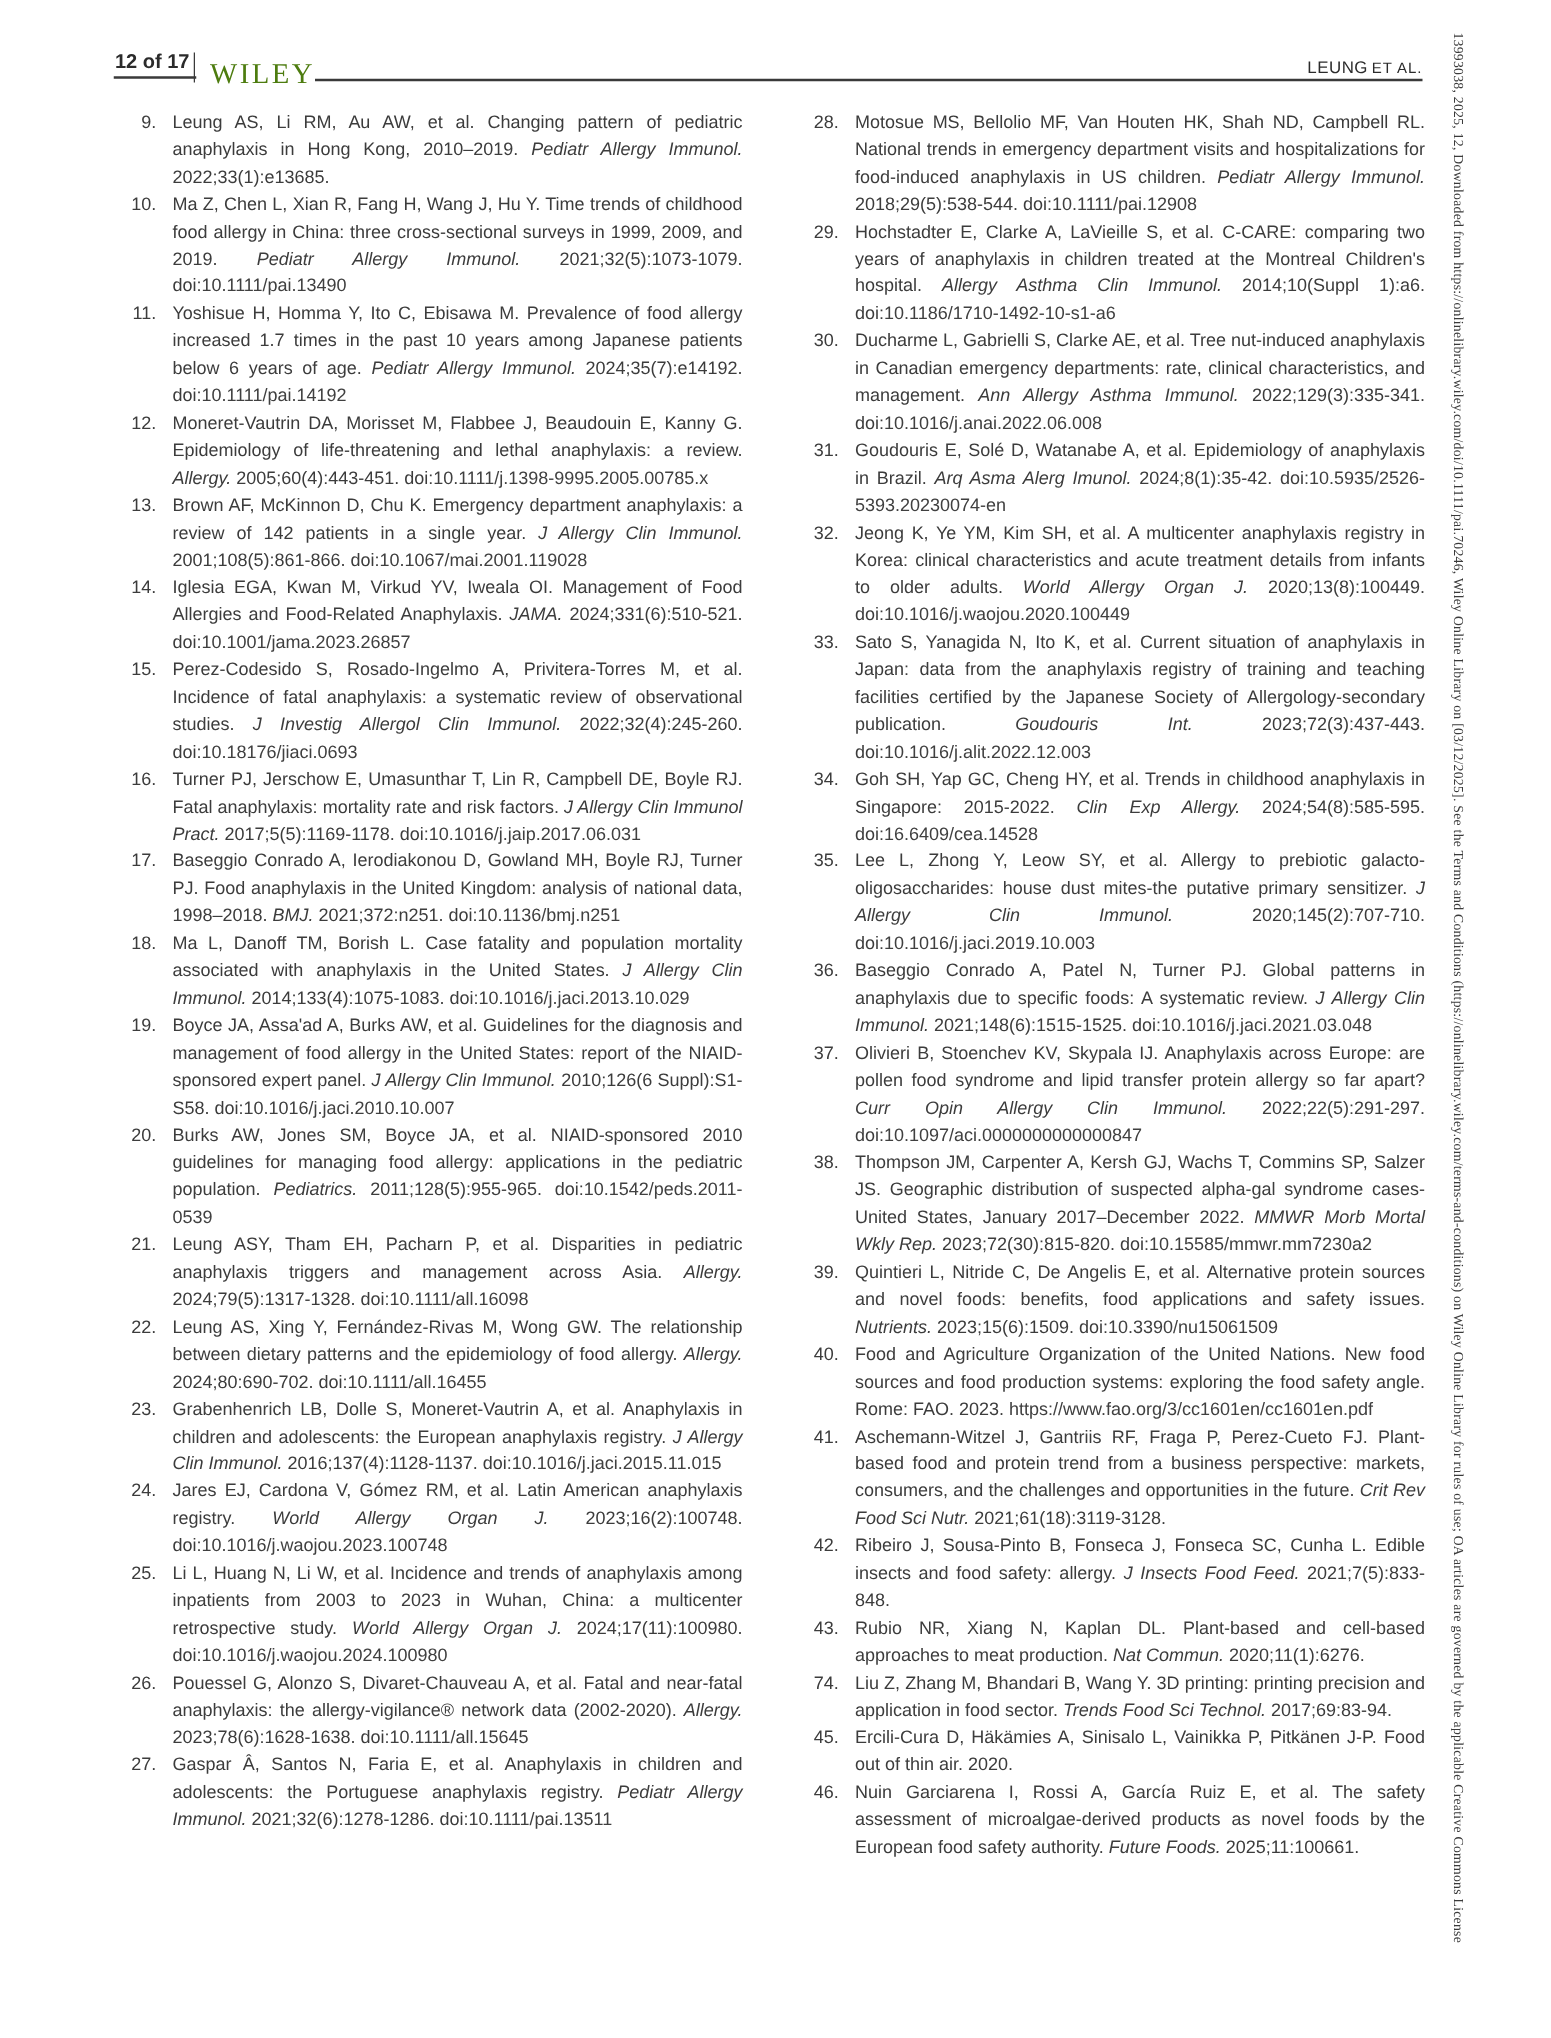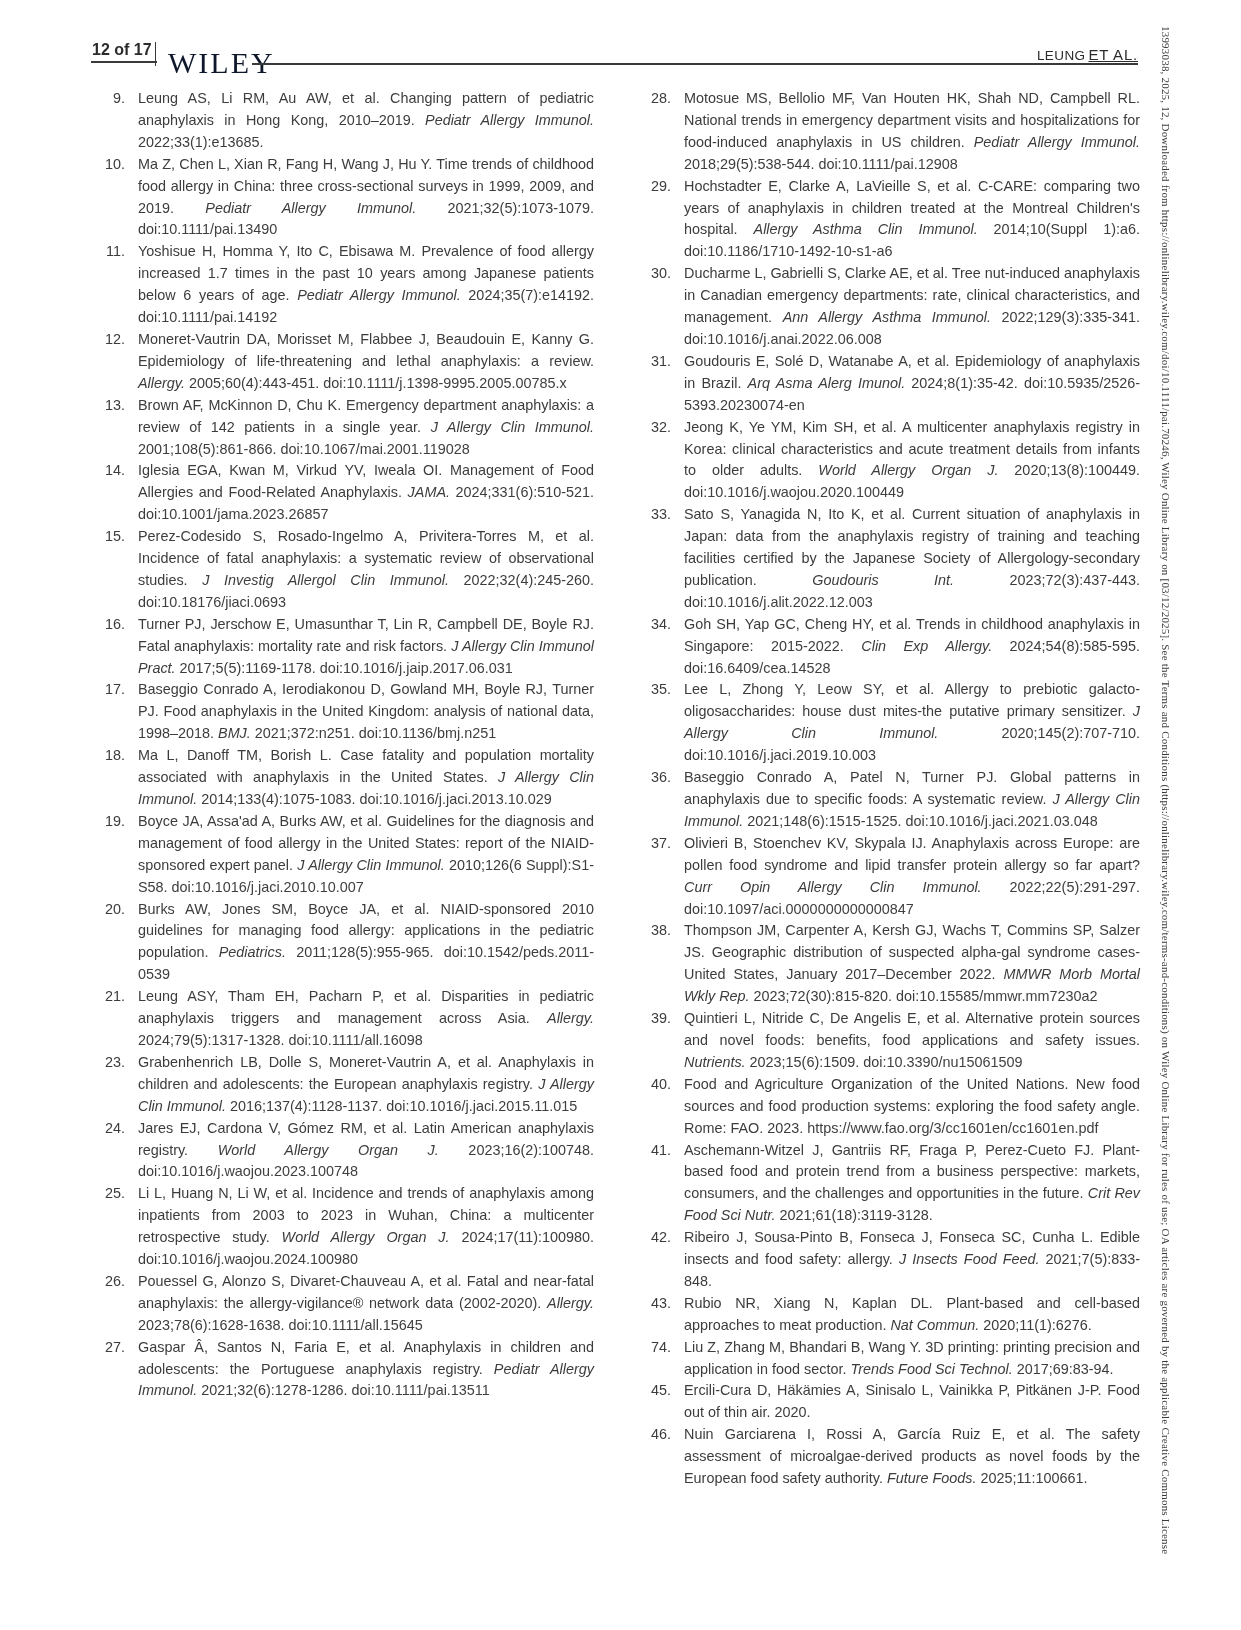--- a/index.html
+++ b/index.html
@@ -3,24 +3,24 @@
 <meta charset="utf-8">
 <style>
   html,body{margin:0;padding:0;background:#ffffff;}
   .page{position:relative;width:1241px;height:1630px;background:#ffffff;overflow:hidden;
         font-family:"Liberation Sans",sans-serif;color:#3c3c3c;}
   
   .pageinfo{position:absolute;left:92px;top:41px;font-size:16px;font-weight:bold;color:#2b2b2b;}
   .rule-left{position:absolute;left:91px;top:61px;width:66px;border-top:2px solid #3a3a3a;}
   .tick{position:absolute;left:155px;top:42px;height:24px;border-left:1.7px solid #3a3a3a;}
   .logo{position:absolute;left:168px;top:46px;font-family:"Liberation Serif",serif;
-        font-size:30px;letter-spacing:2px;color:#0f172a;}
+        font-size:23px;letter-spacing:2px;color:#4d7c0f;}
   .rule-main{position:absolute;left:252px;top:63px;width:886px;border-top:2px solid #3a3a3a;}
   .running{position:absolute;right:103px;top:46px;font-size:13.5px;color:#2b2b2b;letter-spacing:0.4px;}
-  .running .etal{font-size:15px;margin-left:3px;letter-spacing:0.8px;text-decoration:underline;}
+  .running .etal{font-size:12px;margin-left:3px;letter-spacing:0.8px;}
   
   .refs{position:absolute;left:92px;top:88px;width:1048px;display:flex;gap:44px;}
   .col{flex:1;list-style:none;margin:0;padding:0;}
   .ref{display:flex;font-size:14.4px;line-height:21.9px;}
   .num{flex:none;width:33px;text-align:right;padding-right:13px;}
   .btxt{flex:1;text-align:justify;}
   .btxt i{font-style:italic;}
   a.doi{text-decoration:none;word-break:break-word;}
   
   .sidebar{position:absolute;left:1160px;top:26px;height:1586px;
@@ -89,20 +89,24 @@
         </li>
         <li class="ref">
           <span class="num">20.</span>
           <div class="btxt"><span>Burks AW, Jones SM, Boyce JA, et al. NIAID-sponsored 2010 guidelines for managing food allergy: applications in the pediatric population. </span><i>Pediatrics.</i><span> 2011;128(5):955-965. doi:</span><a class="doi" href="#">10.1542/peds.2011-0539</a></div>
         </li>
         <li class="ref">
           <span class="num">21.</span>
           <div class="btxt"><span>Leung ASY, Tham EH, Pacharn P, et al. Disparities in pediatric anaphylaxis triggers and management across Asia. </span><i>Allergy.</i><span> 2024;79(5):1317-1328. doi:</span><a class="doi" href="#">10.1111/all.16098</a></div>
         </li>
         <li class="ref">
+          <span class="num">22.</span>
+          <div class="btxt"><span>Leung AS, Xing Y, Fernández-Rivas M, Wong GW. The relationship between dietary patterns and the epidemiology of food allergy. </span><i>Allergy.</i><span> 2024;80:690-702. doi:</span><a class="doi" href="#">10.1111/all.16455</a></div>
+        </li>
+        <li class="ref">
           <span class="num">23.</span>
           <div class="btxt"><span>Grabenhenrich LB, Dolle S, Moneret-Vautrin A, et al. Anaphylaxis in children and adolescents: the European anaphylaxis registry. </span><i>J Allergy Clin Immunol.</i><span> 2016;137(4):1128-1137. doi:</span><a class="doi" href="#">10.1016/j.jaci.2015.11.015</a></div>
         </li>
         <li class="ref">
           <span class="num">24.</span>
           <div class="btxt"><span>Jares EJ, Cardona V, Gómez RM, et al. Latin American anaphylaxis registry. </span><i>World Allergy Organ J.</i><span> 2023;16(2):100748. doi:</span><a class="doi" href="#">10.1016/j.waojou.2023.100748</a></div>
         </li>
         <li class="ref">
           <span class="num">25.</span>
           <div class="btxt"><span>Li L, Huang N, Li W, et al. Incidence and trends of anaphylaxis among inpatients from 2003 to 2023 in Wuhan, China: a multicenter retrospective study. </span><i>World Allergy Organ J.</i><span> 2024;17(11):100980. doi:</span><a class="doi" href="#">10.1016/j.waojou.2024.100980</a></div>

